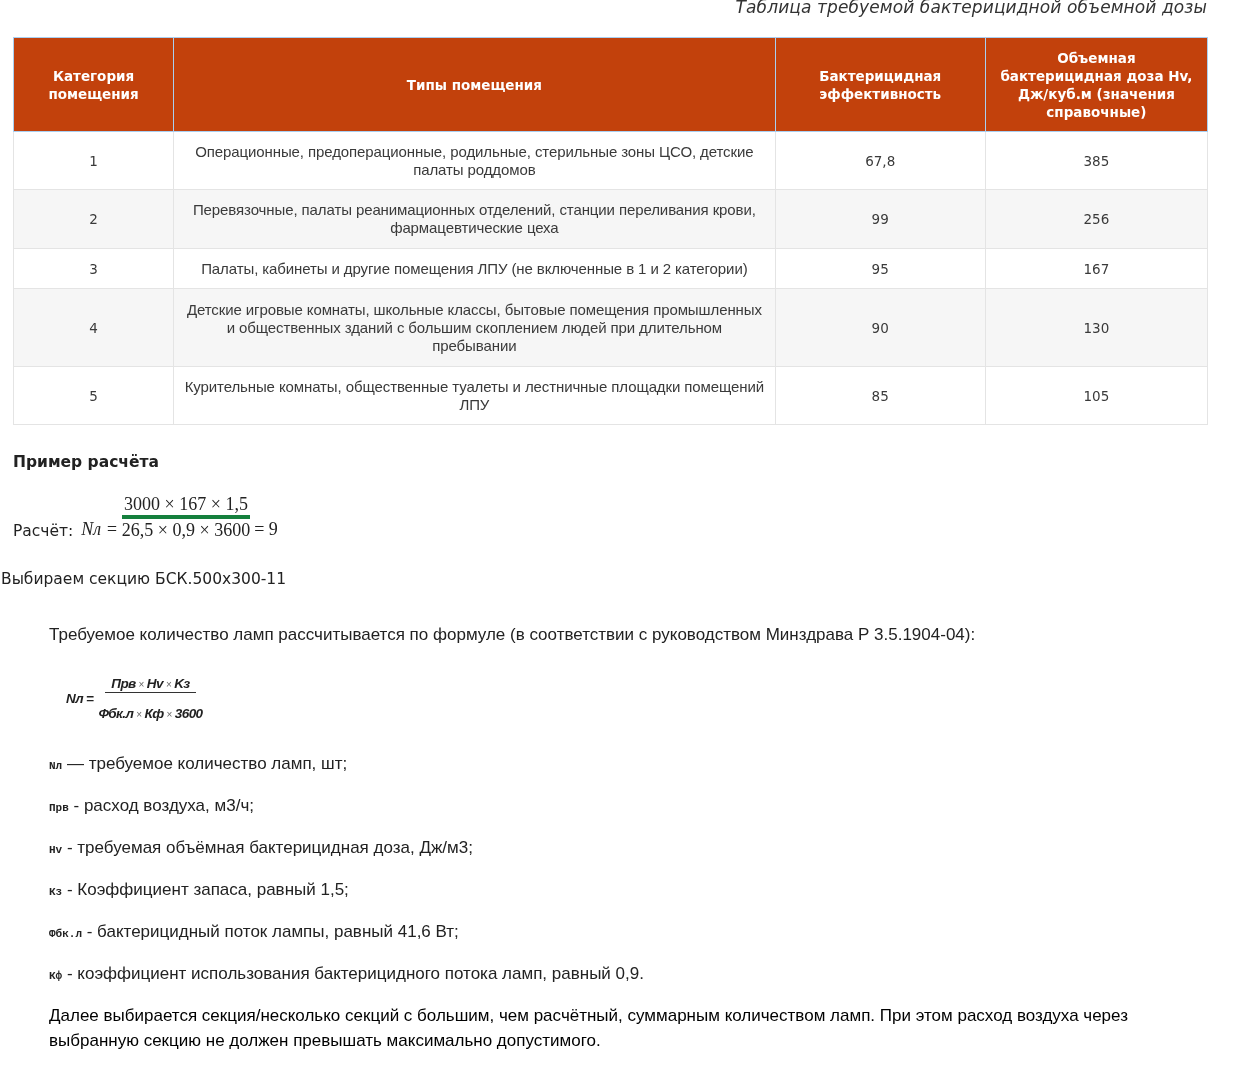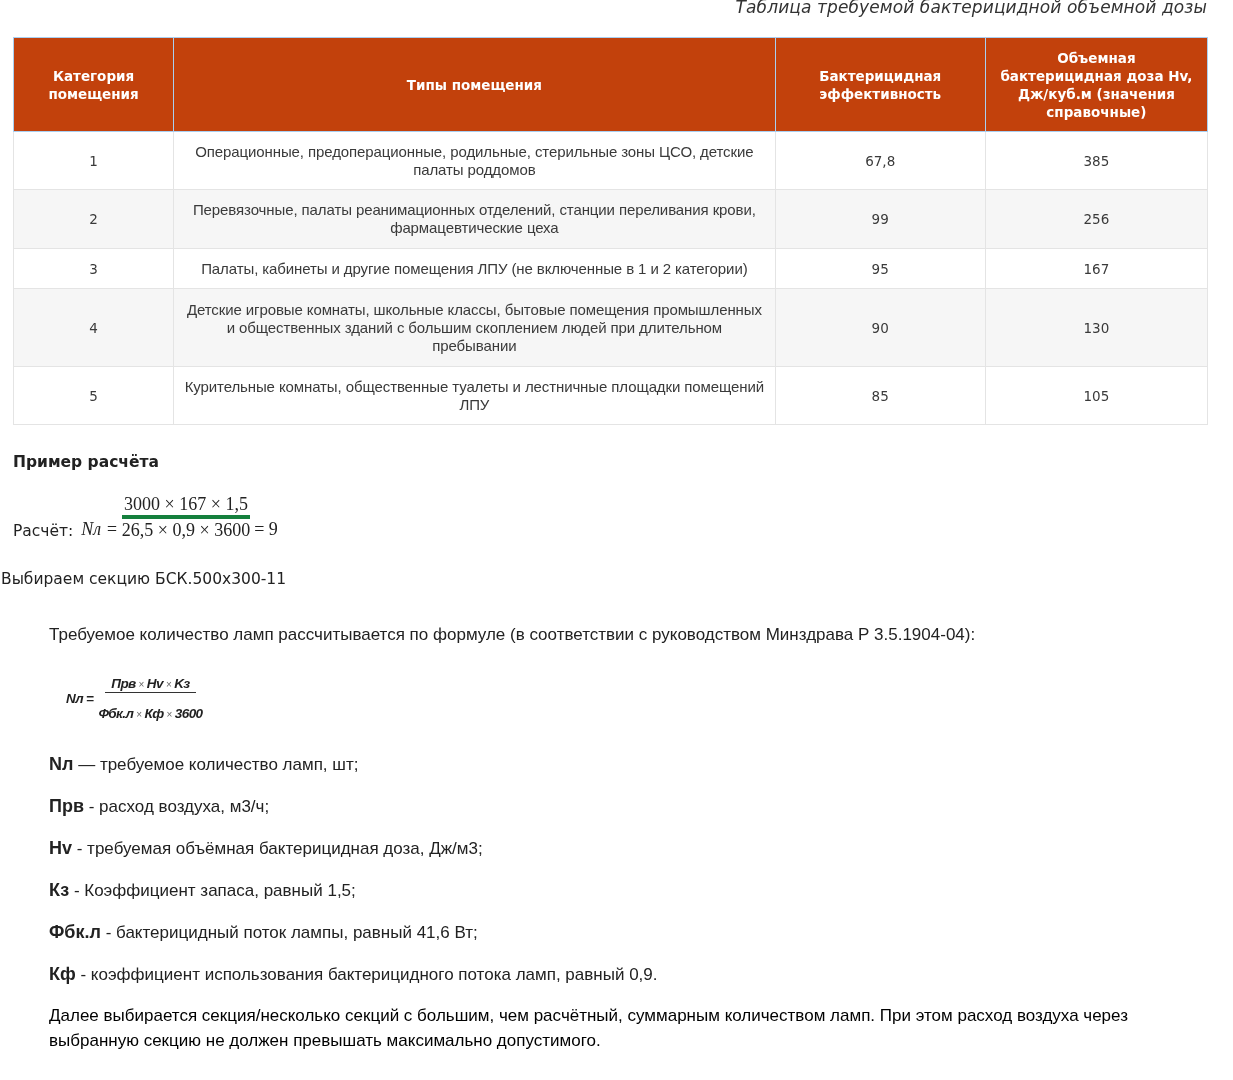--- a/index.html
+++ b/index.html
@@ -41,21 +41,21 @@
   .req { position: absolute; left: 49px; top: 625px; font-family: "Liberation Sans", sans-serif; font-size: 17px; color: #222; }
   .formula2 { position: absolute; left: 66px; top: 676px; display: flex; align-items: center;
     font-family: "Liberation Sans", sans-serif; font-style: italic; font-weight: bold; font-size: 13.5px; letter-spacing: -0.6px; color: #222; }
   .formula2 .frac2 { display: inline-flex; flex-direction: column; align-items: center; margin-left: 1px; gap: 12px; }
   .formula2 .num2 { padding: 0 6px 1px; border-bottom: 1px solid #333; }
   .formula2 .den2 { padding: 1px 4px 0; }
   .formula2 .x { font-weight: normal; font-style: normal; font-size: 10px; color: #666; margin: 0 3px; }
 
   .defs { position: absolute; left: 49px; top: 752px; font-family: "Liberation Sans", sans-serif; font-size: 17px; color: #222; }
   .defs .def { height: 42px; line-height: 24px; }
-  .defs .def b { font-family: Liberation Sans, sans-serif; font-size: 18px; }
+  .defs .def b { font-family: Liberation Mono, monospace; font-size: 11px; }
   .final { position: absolute; left: 49px; top: 1003px; width: 1150px; font-family: "Liberation Sans", sans-serif;
     font-size: 17px; line-height: 25px; color: #000000; }
 </style>
 </head>
 <body>
 
 <div class="caption">Таблица требуемой бактерицидной объемной дозы</div>
 
 <table class="dose">
   <colgroup>

